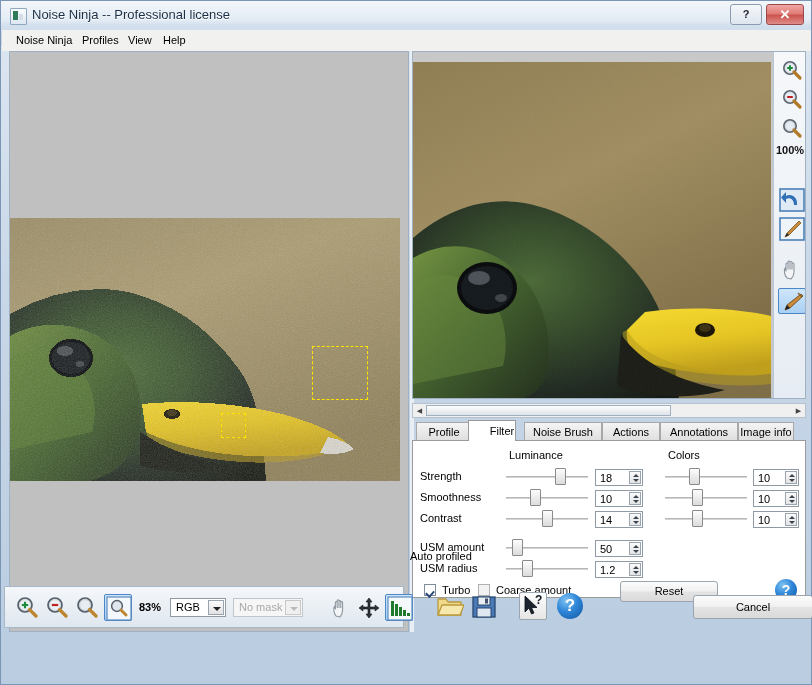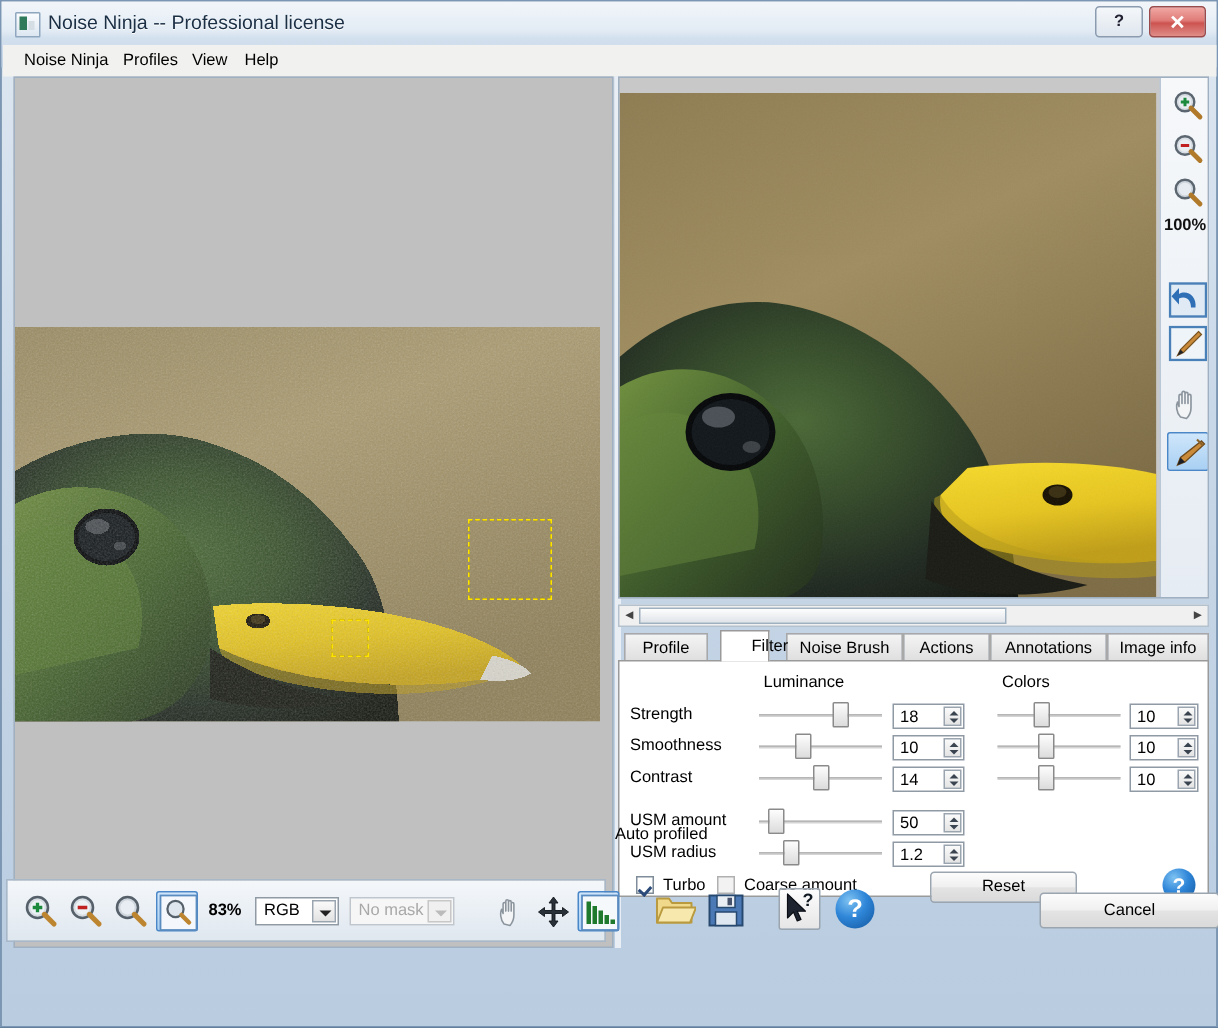--- a/index.html
+++ b/index.html
@@ -333,25 +333,25 @@
       </div>
 
       <div class="hscroll">
         <div class="arr" style="left:1px;">◀</div>
         <div class="thumb"></div>
         <div class="arr" style="right:1px;">▶</div>
       </div>
 
       <div class="tabs">
         <div class="tab" style="left:4px;width:56px;">Profile</div>
-        <div class="tab active" style="left:68px;width:33px;padding-left:20px;">Filter</div>
+        <div class="tab active" style="left:56px;width:48px;padding-left:20px;">Filter</div>
         <div class="tab" style="left:112px;width:78px;">Noise Brush</div>
         <div class="tab" style="left:190px;width:58px;">Actions</div>
         <div class="tab" style="left:248px;width:78px;">Annotations</div>
-        <div class="tab" style="left:326px;width:68px;">Image info</div>
+        <div class="tab" style="left:326px;width:56px;">Image info</div>
       </div>
 
       <div class="panel">
 
         <div class="grouplabel" style="left:96px;top:8px;">Luminance</div>
         <div class="grouplabel" style="left:255px;top:8px;">Colors</div>
 
         <div class="rowlabel" style="left:7px;top:29px;">Strength</div>
         <div class="slider" style="left:93px;top:29px;width:82px;">
           <div class="track"></div>

